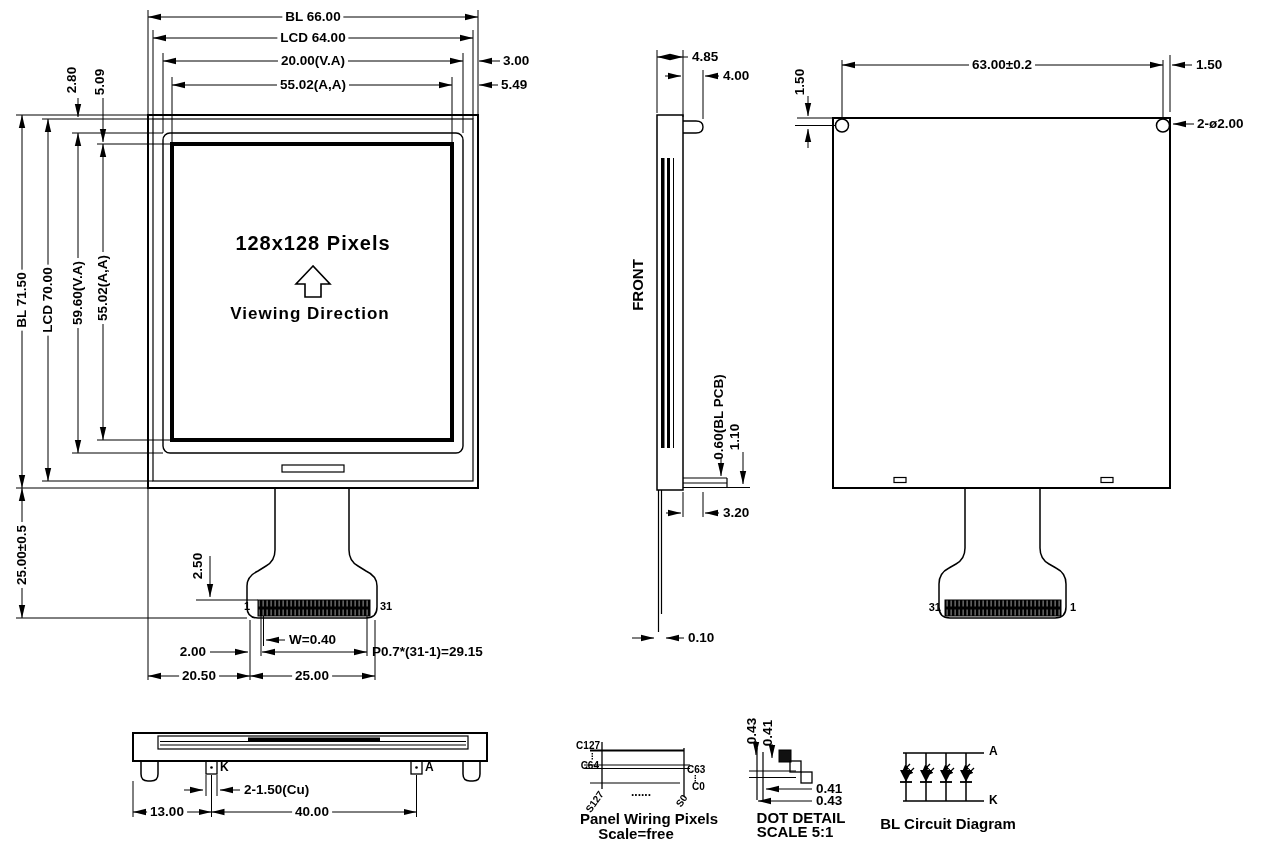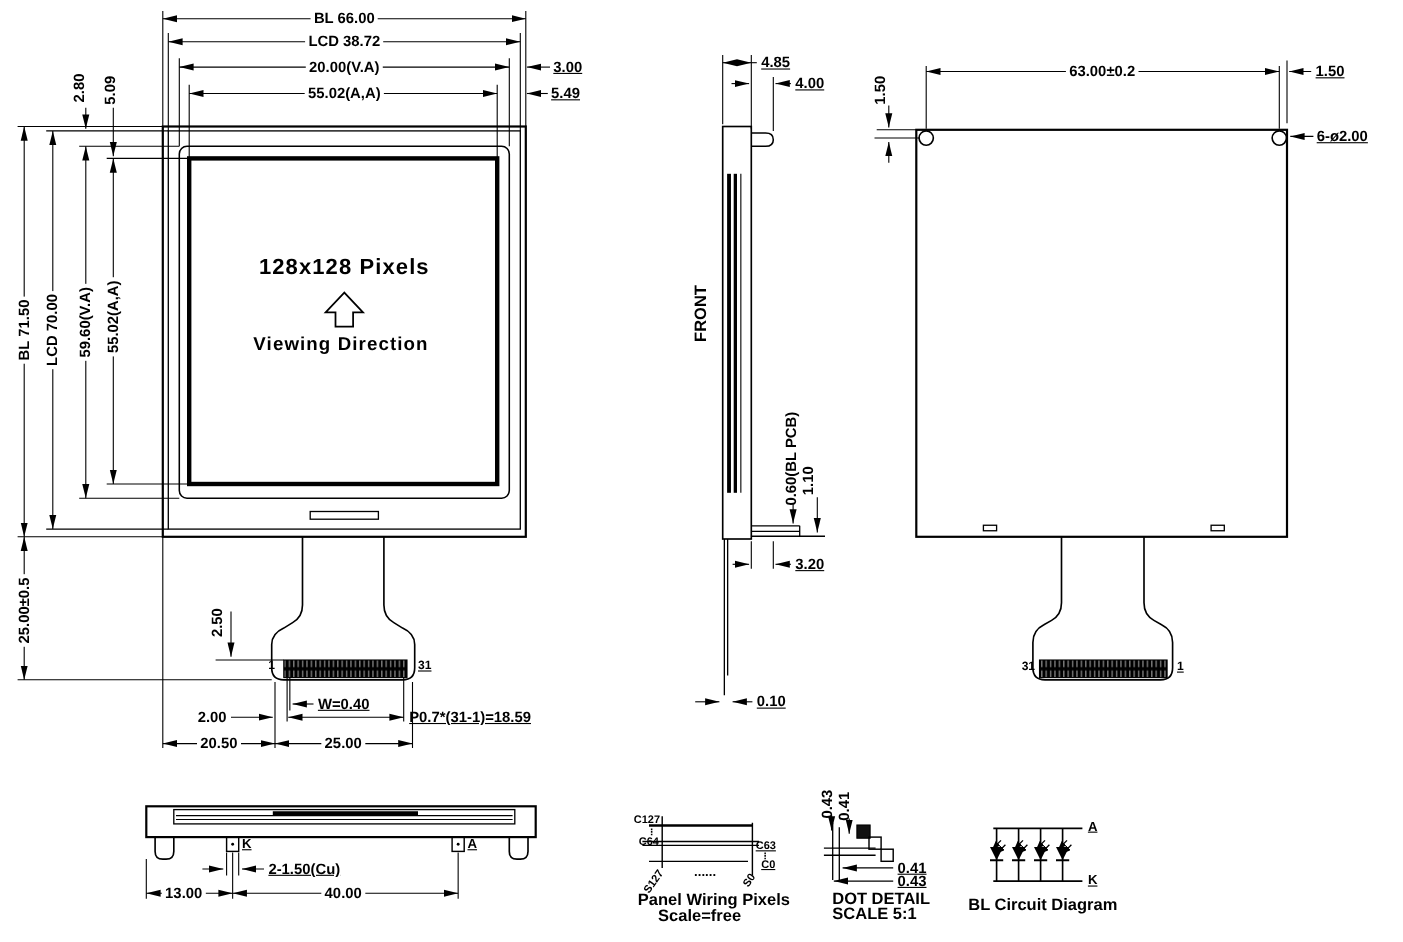--- a/index.html
+++ b/index.html
@@ -1,21 +1,21 @@
 <!DOCTYPE html>
 <html><head>
 <meta charset="utf-8">
 <style>
   html,body{margin:0;padding:0;background:#fff;}
   #stage{position:relative;width:1275px;height:856px;background:#ffffff;overflow:hidden;
          font-family:"Liberation Sans","DejaVu Sans",sans-serif;}
   svg{position:absolute;left:0;top:0;}
   .lbl{position:absolute;font-weight:bold;font-size:13.5px;color:#000;white-space:nowrap;line-height:1;}
   .c{transform:translate(-50%,-50%);}
-  .l{transform:translate(0,-50%);text-decoration:underline;}
+  .l{transform:translate(0,-50%);}
   .r{transform:translate(-100%,-50%);}
   .rot{transform:translate(-50%,-50%) rotate(-90deg);}
   .rot55{transform:translate(-50%,-50%) rotate(-55deg);}
   .bg{background:#fff;padding:0 3px;}
   .big{font-size:20px;letter-spacing:1px;}
   .med{font-size:17px;letter-spacing:1px;}
   .pin{font-size:11px;}
   .sm{font-size:12px;}
   .tiny{font-size:10px;}
   .dots{font-size:8px;letter-spacing:1px;}
@@ -193,58 +193,58 @@
         <polygon points="960,770 972,770 966,782" fill="#000" stroke="none"></polygon>
         <line x1="960" y1="782" x2="972" y2="782" stroke-width="1.8"></line>
         <line x1="970" y1="764" x2="962" y2="772" marker-end="url(#as)" stroke-width="1.2"></line>
         <line x1="974" y1="768" x2="966" y2="776" marker-end="url(#as)" stroke-width="1.2"></line>
       </g>
     </g>
   </g>
 </svg>
 
 <span class="lbl c bg" style="left:313px;top:17px">BL 66.00</span>
-<span class="lbl c bg" style="left:313px;top:38px">LCD 38.72</span>
+<span class="lbl c bg" style="left:313px;top:38px">LCD 64.00</span>
 <span class="lbl c bg" style="left:313px;top:61px">20.00(V.A)</span>
 <span class="lbl c bg" style="left:313px;top:85px">55.02(A,A)</span>
 <span class="lbl l" style="left:503px;top:61px">3.00</span>
 <span class="lbl l" style="left:501px;top:85px">5.49</span>
 
 <span class="lbl rot" style="left:72px;top:80px">2.80</span>
 <span class="lbl rot" style="left:100px;top:82px">5.09</span>
 <span class="lbl rot bg" style="left:22px;top:300px">BL 71.50</span>
 <span class="lbl rot bg" style="left:48px;top:300px">LCD 70.00</span>
 <span class="lbl rot bg" style="left:78px;top:293px">59.60(V.A)</span>
 <span class="lbl rot bg" style="left:103px;top:288px">55.02(A,A)</span>
 <span class="lbl rot bg" style="left:22px;top:555px">25.00±0.5</span>
 
 <span class="lbl c big" style="left:313px;top:243px">128x128 Pixels</span>
 <span class="lbl c med" style="left:310px;top:313px">Viewing Direction</span>
 
 <span class="lbl r pin" style="left:250px;top:606px">1</span>
 <span class="lbl l pin" style="left:380px;top:606px">31</span>
 <span class="lbl rot" style="left:198px;top:566px">2.50</span>
 <span class="lbl l" style="left:289px;top:640px">W=0.40</span>
-<span class="lbl l" style="left:372px;top:652px">P0.7*(31-1)=18.59</span>
+<span class="lbl l" style="left:372px;top:652px">P0.7*(31-1)=29.15</span>
 <span class="lbl r" style="left:206px;top:652px">2.00</span>
 <span class="lbl c bg" style="left:199px;top:676px">20.50</span>
 <span class="lbl c bg" style="left:312px;top:676px">25.00</span>
 
 <span class="lbl rot title" style="left:637px;top:285px">FRONT</span>
 <span class="lbl l" style="left:692px;top:57px">4.85</span>
 <span class="lbl l" style="left:723px;top:76px">4.00</span>
 <span class="lbl rot" style="left:719px;top:417px">0.60(BL PCB)</span>
 <span class="lbl rot" style="left:735px;top:437px">1.10</span>
 <span class="lbl l" style="left:723px;top:513px">3.20</span>
 <span class="lbl l" style="left:688px;top:638px">0.10</span>
 
 <span class="lbl rot" style="left:800px;top:82px">1.50</span>
 <span class="lbl c bg" style="left:1002px;top:65px">63.00±0.2</span>
 <span class="lbl l" style="left:1196px;top:65px">1.50</span>
-<span class="lbl l" style="left:1197px;top:124px">6-ø2.00</span>
+<span class="lbl l" style="left:1197px;top:124px">2-ø2.00</span>
 <span class="lbl r pin" style="left:941px;top:607px">31</span>
 <span class="lbl l pin" style="left:1070px;top:607px">1</span>
 
 <span class="lbl l sm" style="left:220px;top:767px">K</span>
 <span class="lbl l sm" style="left:425px;top:767px">A</span>
 <span class="lbl l" style="left:244px;top:790px">2-1.50(Cu)</span>
 <span class="lbl c bg" style="left:167px;top:812px">13.00</span>
 <span class="lbl c bg" style="left:312px;top:812px">40.00</span>
 
 <span class="lbl r tiny" style="left:600px;top:746px">C127</span>

